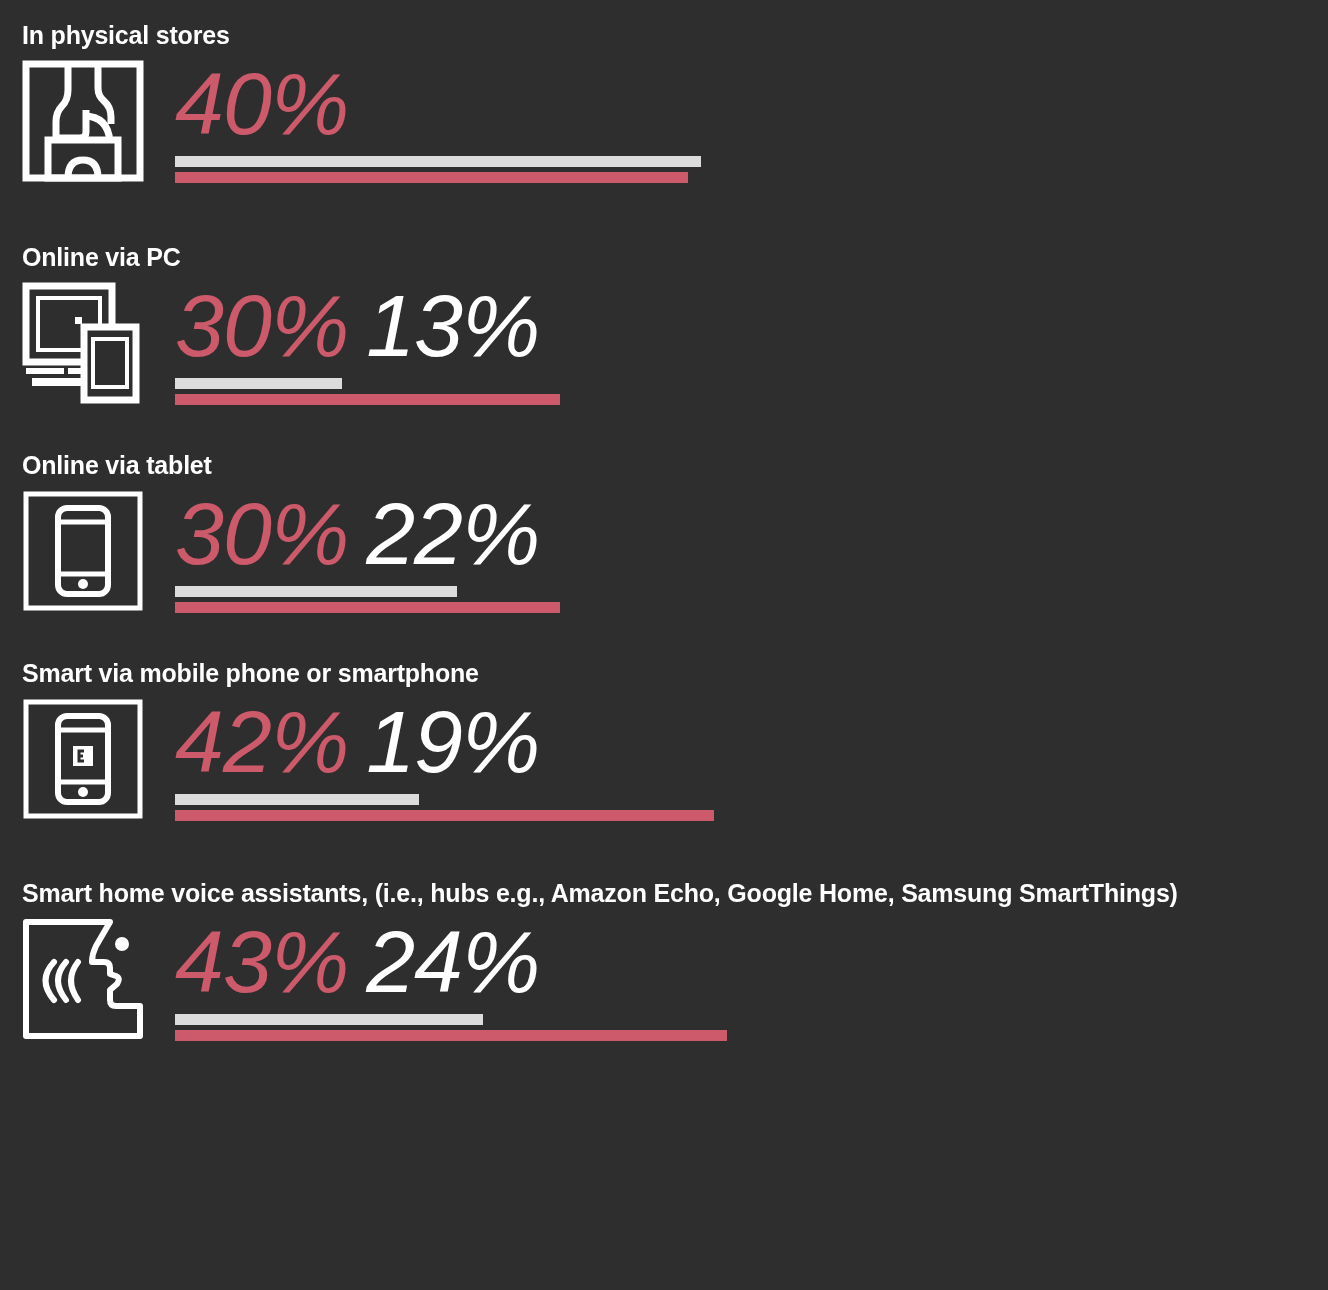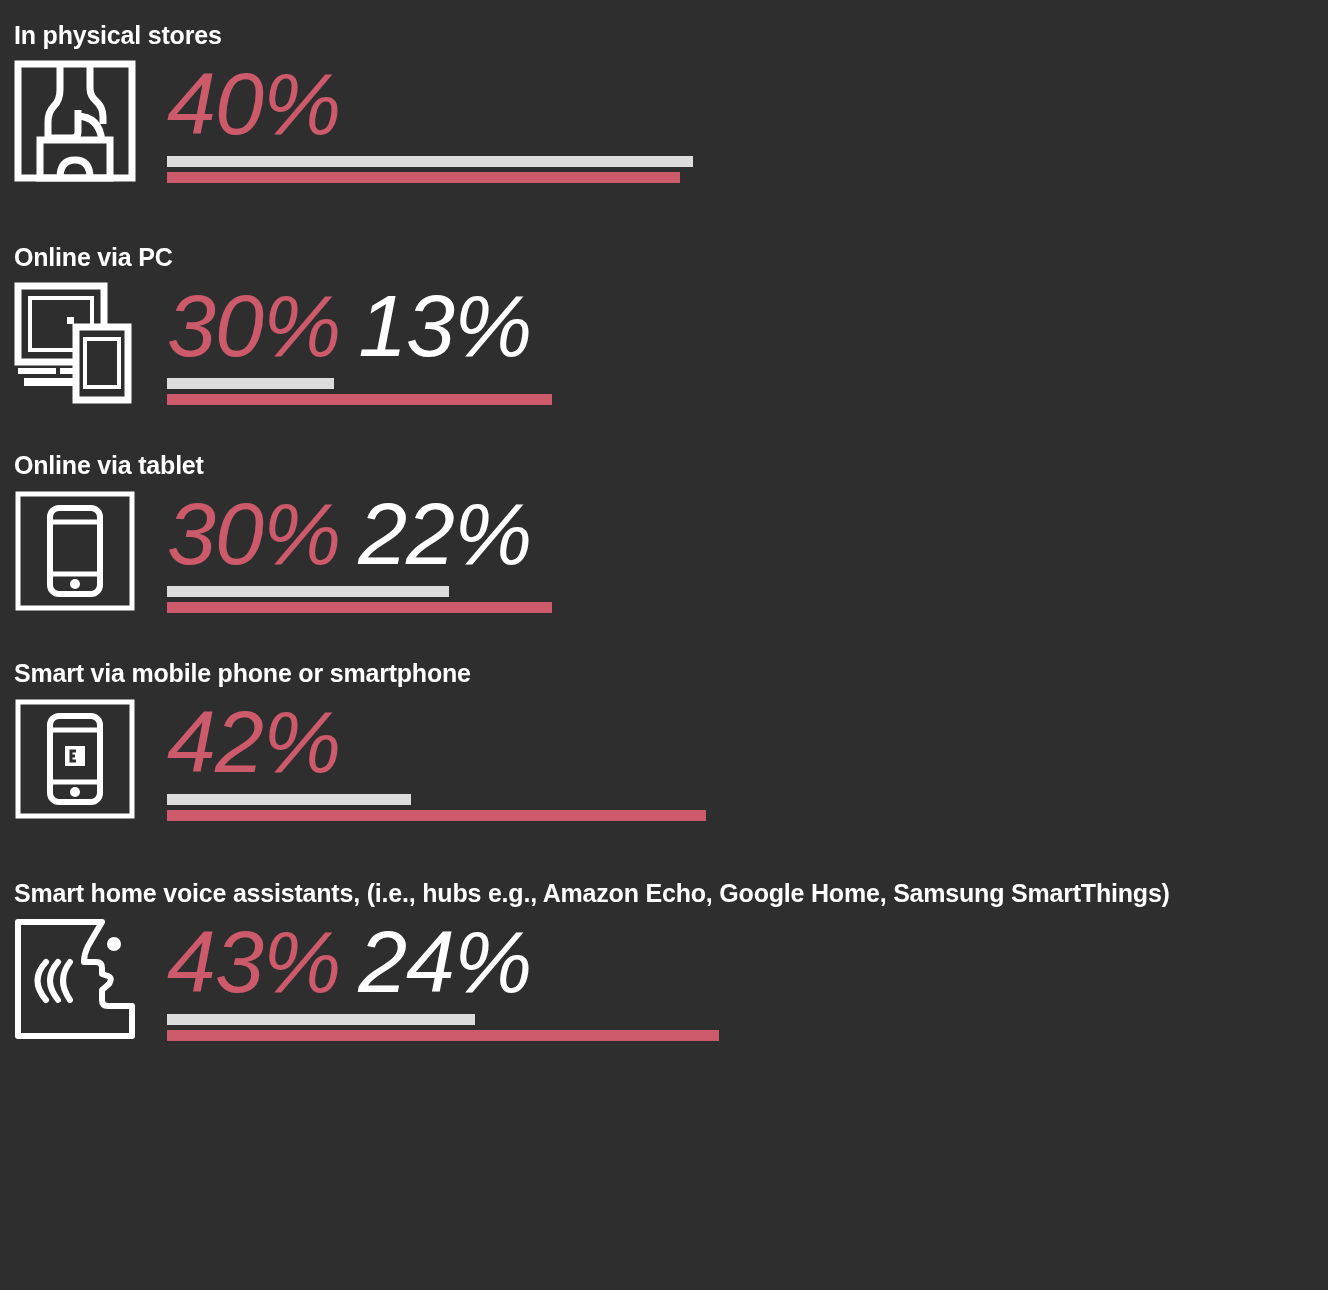--- a/index.html
+++ b/index.html
@@ -11,21 +11,21 @@
     width: 1328px;
     height: 1290px;
     overflow: hidden;
     font-family: "Liberation Sans", sans-serif;
     color: #ffffff;
   }
   .infographic {
     width: 1328px;
     height: 1290px;
     box-sizing: border-box;
-    padding: 18px 0 0 14px;
+    padding: 18px 0 0 22px;
     background: #2e2e2e;
   }
   .row {
     position: relative;
   }
   .row-label {
     font-family: "Liberation Sans", sans-serif;
     font-weight: bold;
     font-size: 25px;
     line-height: 34px;
@@ -198,20 +198,21 @@
           <line x1="39" y1="84" x2="83" y2="84" stroke="#ffffff" stroke-width="5"></line>
           <circle cx="61" cy="94" r="5" fill="#ffffff"></circle>
           <rect x="51" y="48" width="20" height="20" fill="#ffffff"></rect>
           <path d="M62 53 h-5 v10 h5" fill="none" stroke="#2e2e2e" stroke-width="3"></path>
           <line x1="57" y1="58" x2="61" y2="58" stroke="#2e2e2e" stroke-width="3"></line>
         </svg>
       </div>
       <div class="metrics">
         <div class="values">
           <span class="value pink" style="color: rgb(205, 90, 106);">42%</span>
+          <span class="value white">19%</span>
         </div>
         <div class="bars">
           <div class="bar-track">
             <span class="bar white-bar" style="width: 243.8px; background: rgb(220, 220, 220);"></span>
           </div>
           <div class="bar-track">
             <span class="bar pink-bar" style="width: 538.9px; background: rgb(205, 90, 106);"></span>
           </div>
         </div>
       </div>

